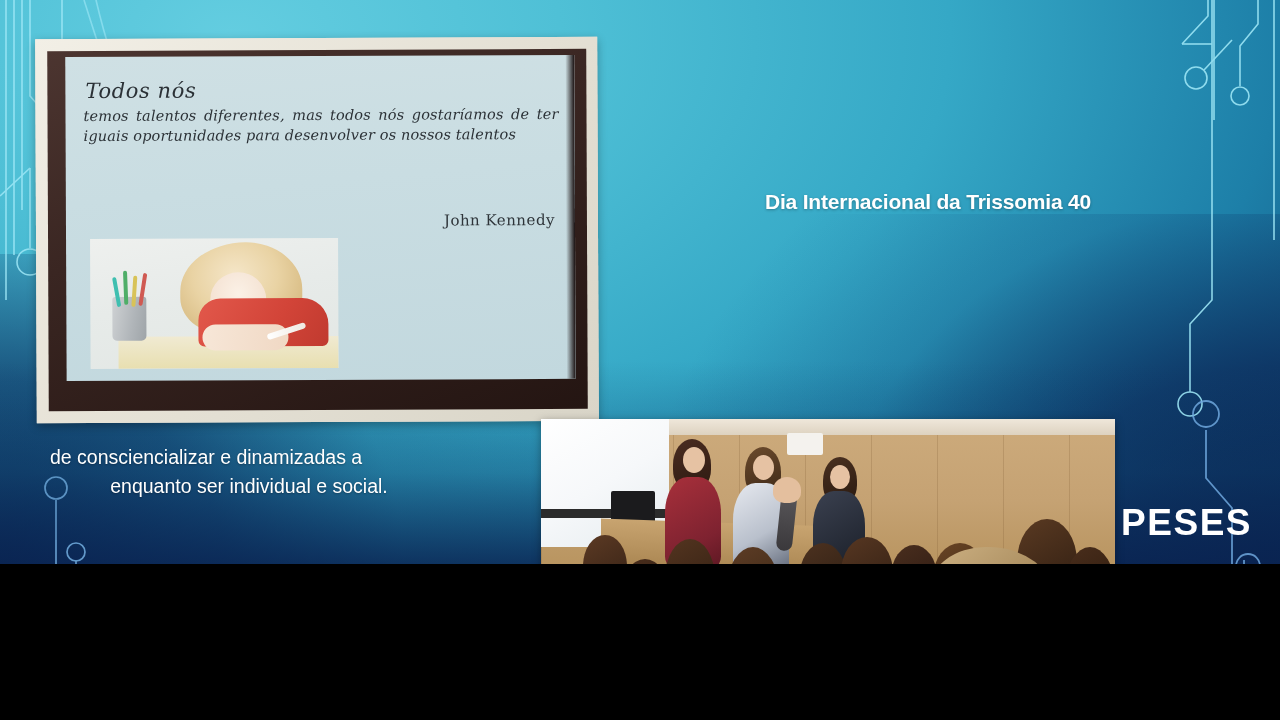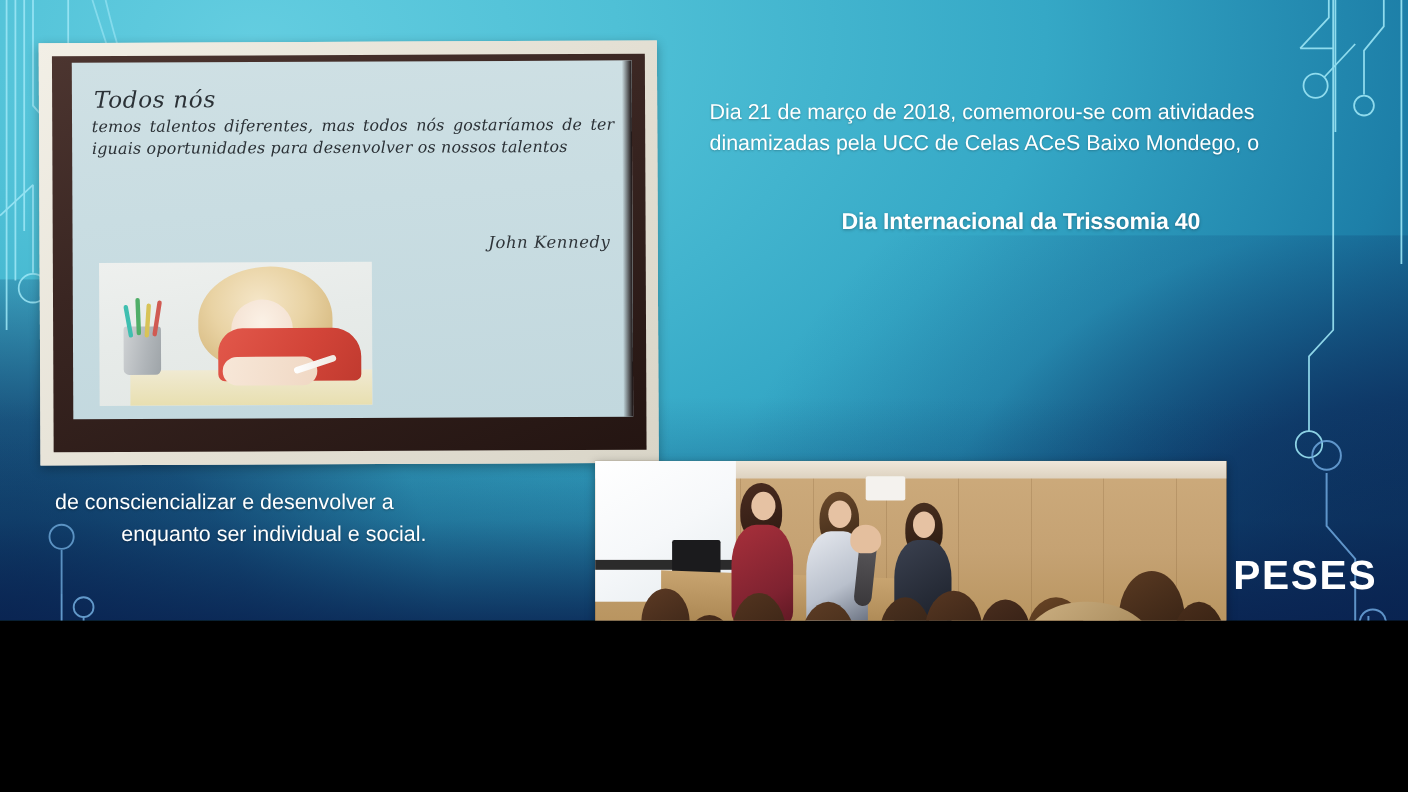--- a/index.html
+++ b/index.html
@@ -97,21 +97,20 @@
     font-size: 14.5px;
     line-height: 1.36;
     color: #2b3136;
     text-align: justify;
     letter-spacing: 0.15px;
   }
   .quote-author {
     position: absolute;
     right: 20px; top: 156px;
     font-family: "DejaVu Serif", serif;
-    font-style: italic;
     font-size: 15px;
     color: #2e3439;
     letter-spacing: 0.5px;
   }
 
   
   .child-pic {
     position: absolute;
     left: 24px; top: 182px;
     width: 248px; height: 130px;
@@ -399,26 +398,25 @@
         <div class="cp-face"></div>
         <div class="cp-shirt"></div>
         <div class="cp-arm"></div>
         <div class="cp-crayon"></div>
       </div>
 
       <div class="screen-dark-right"></div>
     </div>
   </div>
 
-  <div class="intro-text">Dia 21 de março de 2018, comemorou-se  com atividades dinamizadas pela UCC de Celas ACeS Baixo Mondego, o</div>
 
   <div class="headline">Dia Internacional da Trissomia 40</div>
 
   <div class="lower-text">
-    <div>de  consciencializar  e  desenvolver  a</div>
+    <div>de  consciencializar  e  dinamizadas  a</div>
     <div class="last">enquanto ser individual e social.</div>
   </div>
 
   <div class="class-photo">
     <div class="cl-wall"></div>
     <div class="cl-wall-seams"></div>
     <div class="cl-wall-top"></div>
     <div class="cl-window"></div>
     <div class="cl-win-sill"></div>
     <div class="cl-monitor"></div>

